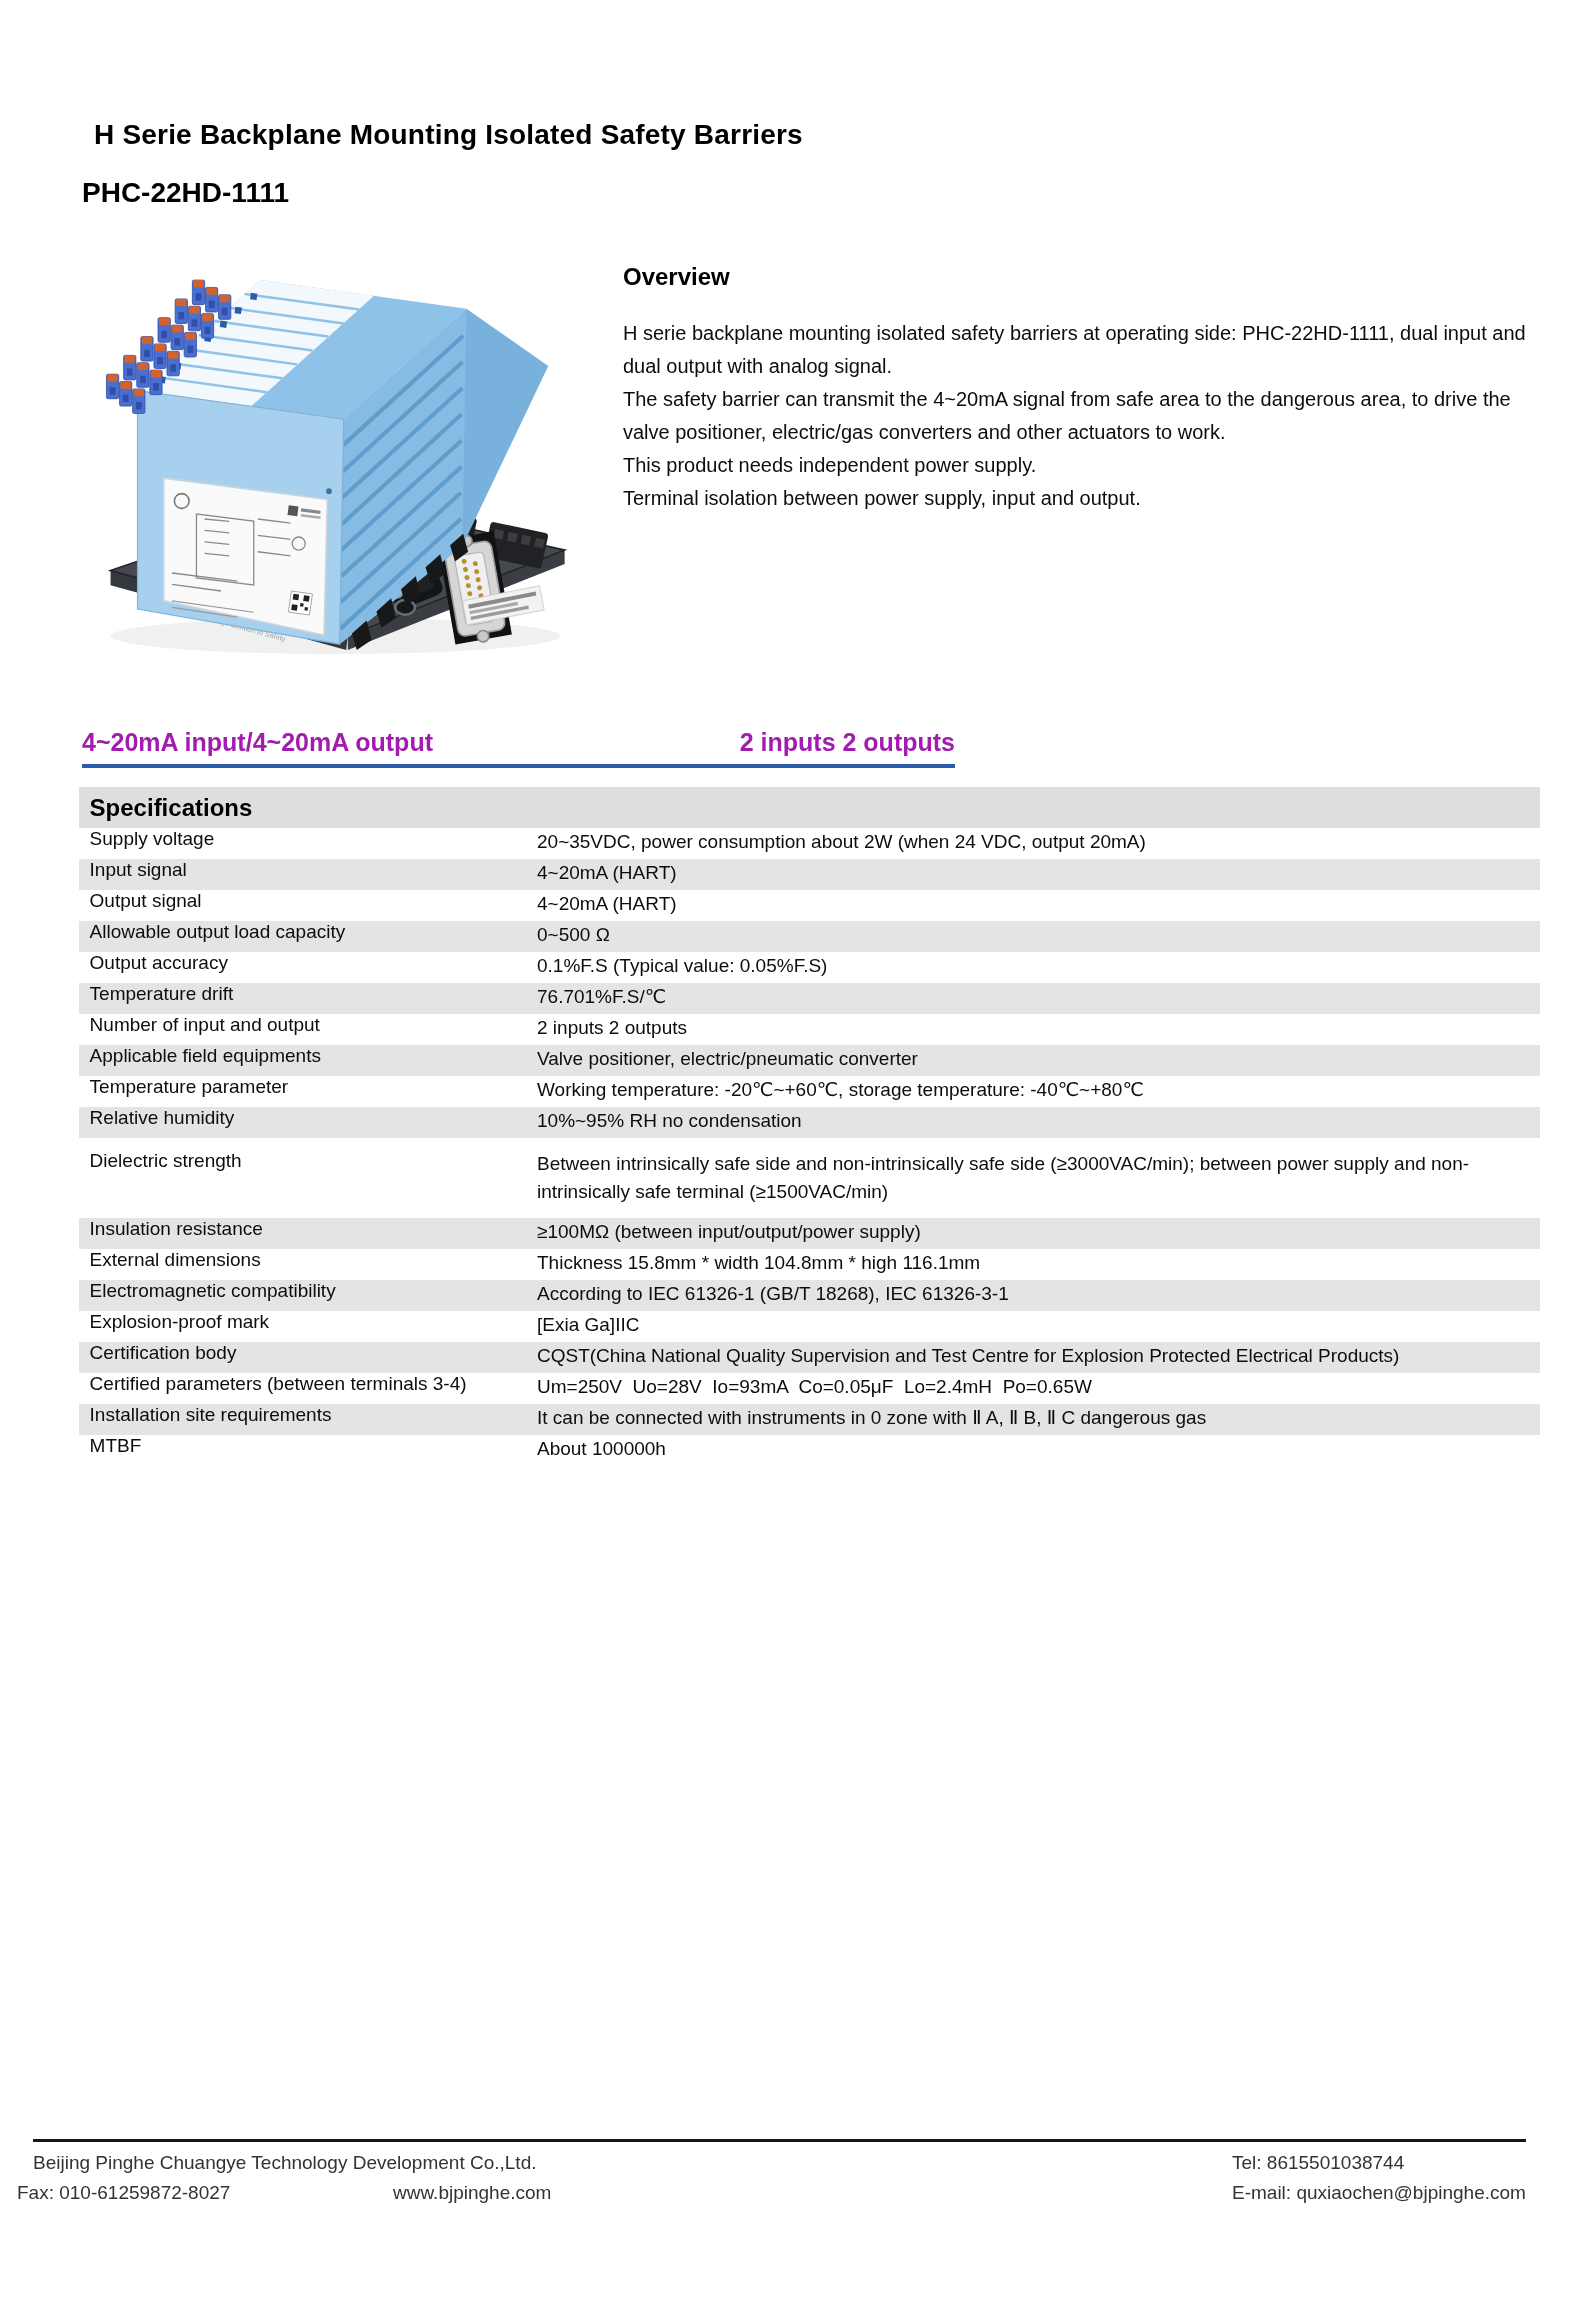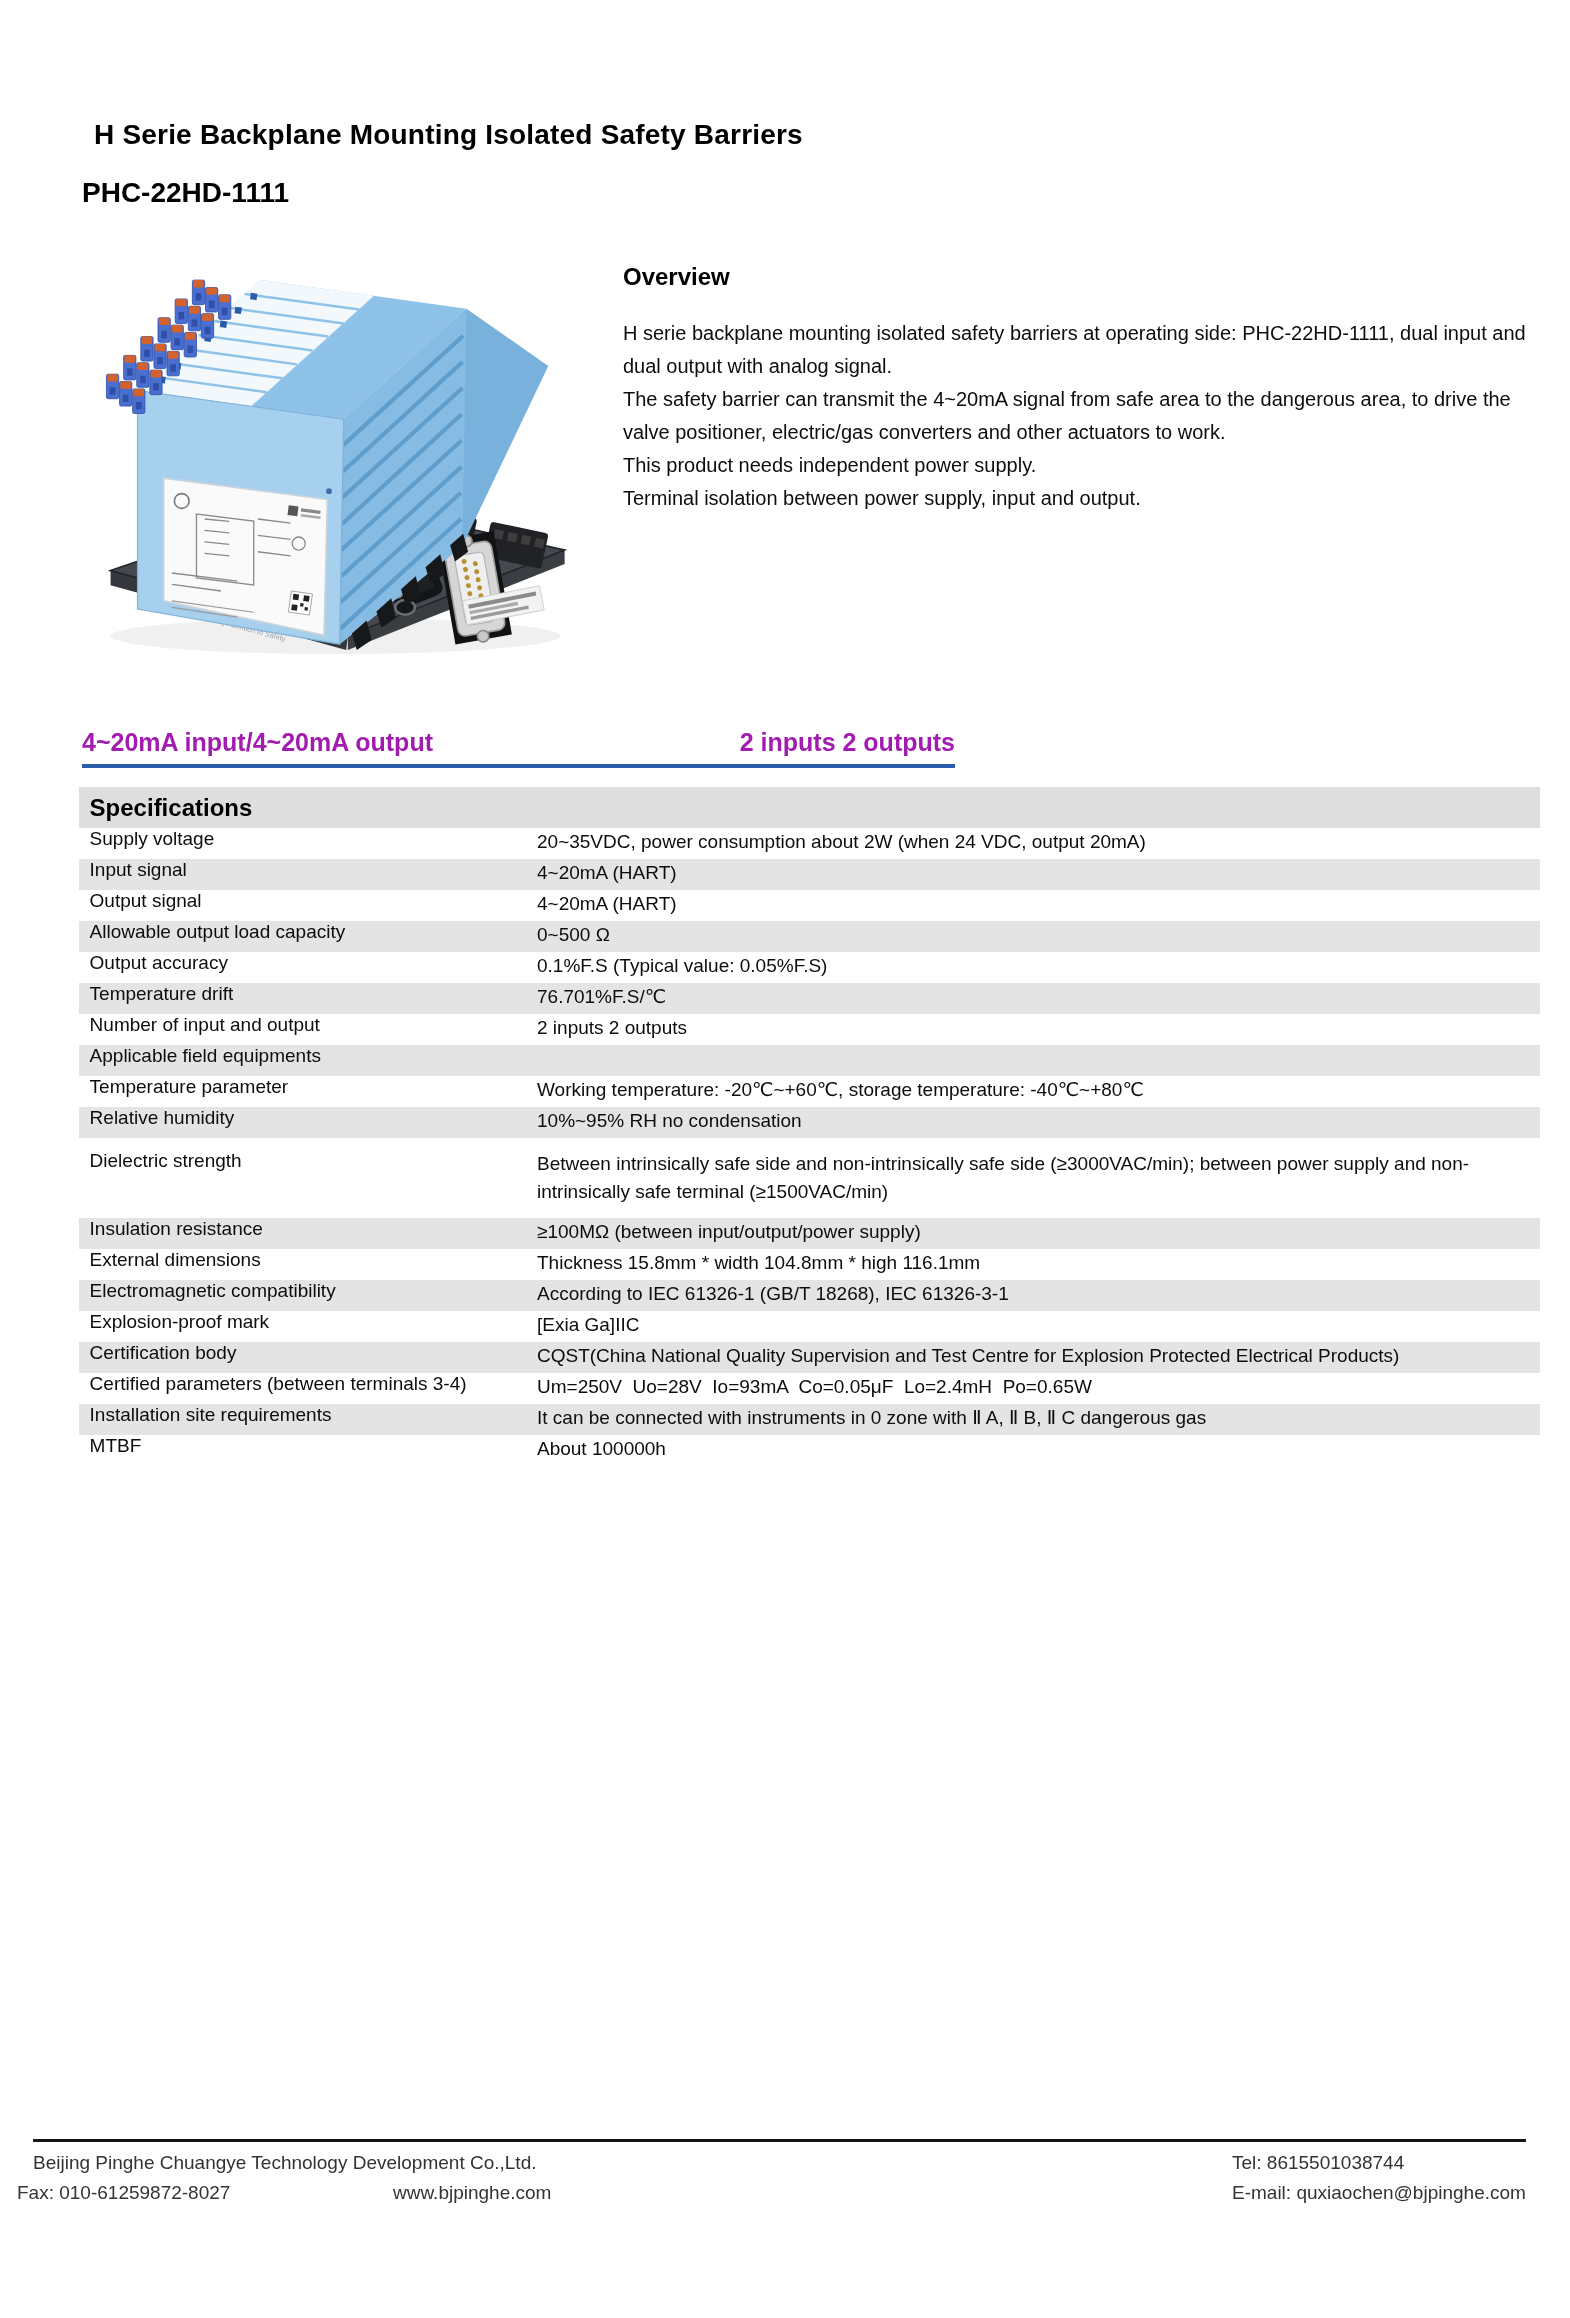--- a/index.html
+++ b/index.html
@@ -291,20 +291,21 @@
   <div class="spec-row">
       <span class="spec-label">Temperature drift</span>
       <span class="spec-value">76.701%F.S/℃</span>
     </div>
   <div class="spec-row">
       <span class="spec-label">Number of input and output</span>
       <span class="spec-value">2 inputs 2 outputs</span>
     </div>
   <div class="spec-row">
       <span class="spec-label">Applicable field equipments</span>
+      <span class="spec-value">Valve positioner, electric/pneumatic converter</span>
     </div>
   <div class="spec-row">
       <span class="spec-label">Temperature parameter</span>
       <span class="spec-value">Working temperature: -20℃~+60℃, storage temperature: -40℃~+80℃</span>
     </div>
   <div class="spec-row">
       <span class="spec-label">Relative humidity</span>
       <span class="spec-value">10%~95% RH no condensation</span>
     </div>
   <div class="spec-row">

